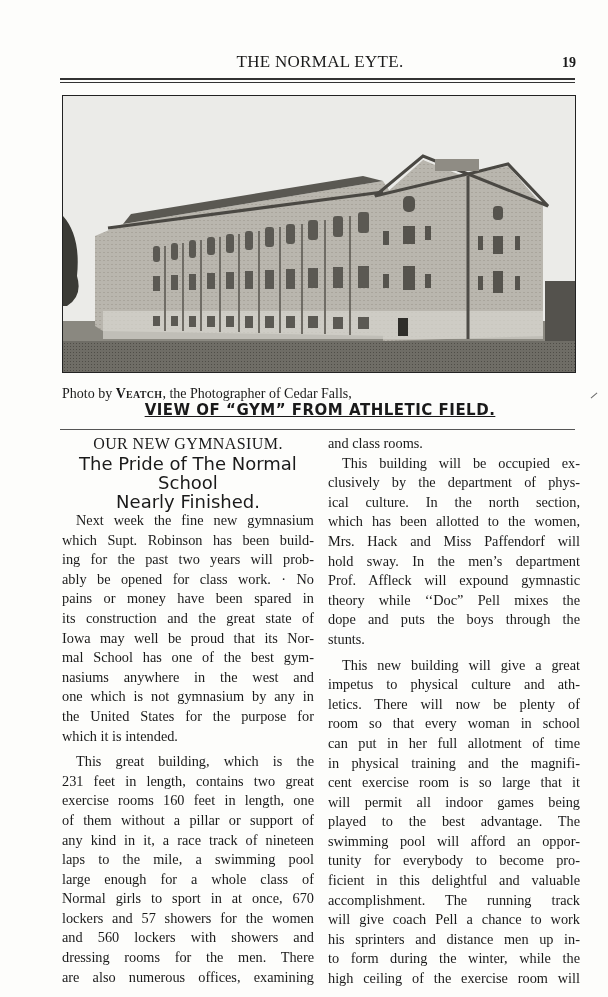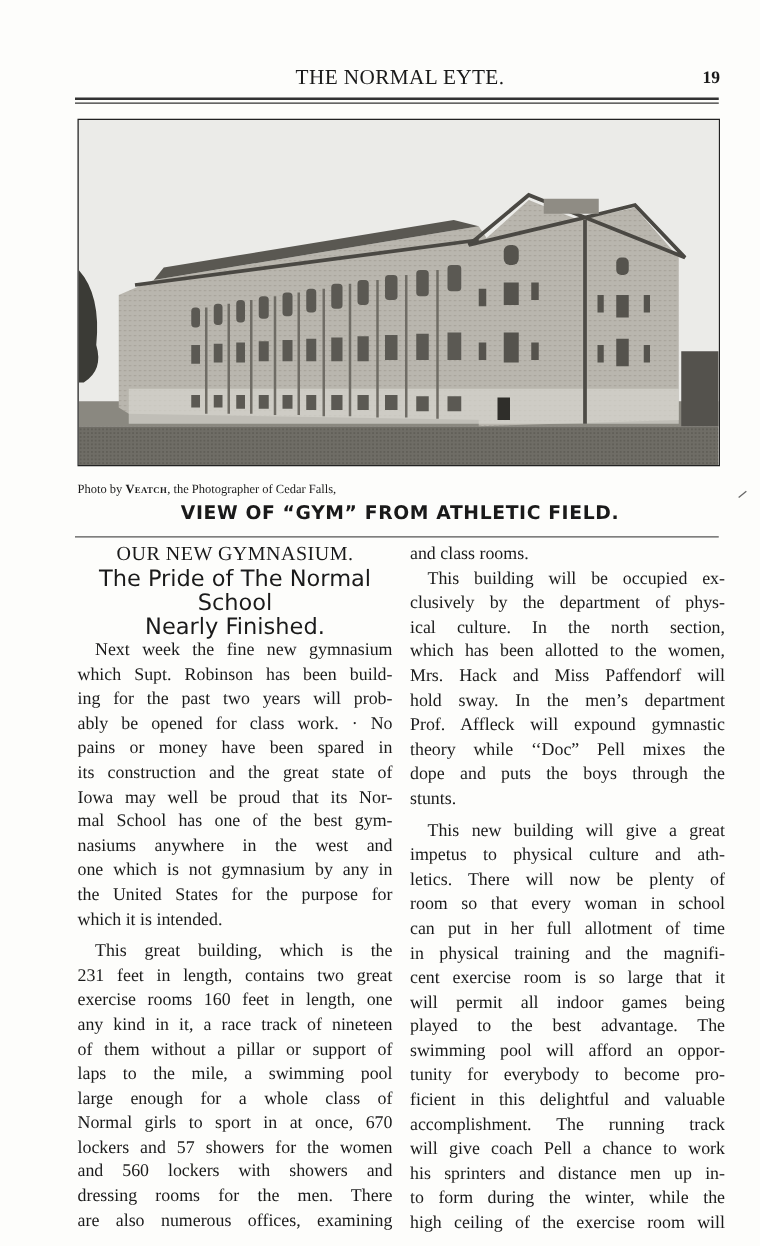--- a/index.html
+++ b/index.html
@@ -2,23 +2,23 @@
 <html><head>
 <meta charset="utf-8">
 <style>
   html, body { margin:0; padding:0; }
   body { width:608px; height:997px; background:#fdfdfb; position:relative; overflow:hidden; font-family:"DejaVu Serif","Liberation Serif",serif; color:#1a1a1a; }
   .header { position:absolute; left:60px; top:0; width:520px; height:62px; }
   .header .title { position:absolute; left:0; right:0; top:52px; text-align:center; font-family:"Liberation Serif",serif; font-size:17px; letter-spacing:0.3px; }
   .header .pageno { position:absolute; right:4px; top:55px; font-family:"Liberation Serif",serif; font-size:14px; font-weight:bold; }
   .rule { position:absolute; left:60px; width:515px; background:#333; }
   .photo { position:absolute; left:62px; top:95px; width:512px; height:276px; border:1px solid #222; background:#e9e9e6; overflow:hidden; }
-  .credit { position:absolute; left:62px; top:386px; font-family:"Liberation Serif",serif; font-size:10px; }
+  .credit { position:absolute; left:62px; top:386px; font-family:"Liberation Serif",serif; font-size:14px; }
   .credit .sc { font-variant:small-caps; font-weight:bold; letter-spacing:0.3px; }
-  .caption { position:absolute; left:60px; width:520px; top:401px; text-align:center; font-family:"DejaVu Sans","Liberation Sans",sans-serif; font-weight:bold; font-size:15px; letter-spacing:0.5px; }
+  .caption { position:absolute; left:60px; width:520px; top:401px; text-align:center; font-family:"DejaVu Sans","Liberation Sans",sans-serif; font-weight:bold; font-size:15px; letter-spacing:0.5px;text-decoration:underline; }
   .col { position:absolute; top:434px; width:252px; font-family:"Liberation Serif",serif; font-size:14.3px; line-height:19.6px; }
   .col p { margin:0; text-align:justify; text-align-last:justify; }
   .col p.last { text-align-last:left; }
   .col .ind { text-indent:14px; }
   .col .head1 { text-align:center; font-size:16px; line-height:20px; letter-spacing:0.4px; }
   .col .head2 { text-align:center; font-family:"DejaVu Sans","Liberation Sans",sans-serif; font-size:18px; line-height:19px; }
   .col .gap { height:6px; }
   .tick { position:absolute; left:590px; top:395px; width:8px; height:1px; background:#666; transform:rotate(-40deg); }
 </style>
 </head>
@@ -154,22 +154,22 @@
       <p>Iowa may  well be proud  that its Nor-</p>
       <p>mal School  has one  of the best  gym-</p>
       <p>nasiums  anywhere  in  the  west  and</p>
       <p>one which  is not  gymnasium by any in</p>
       <p>the  United States for the purpose for</p>
       <p class="last">which it is intended.</p>
       <div class="gap"></div>
       <p class="ind">This  great  building,  which is the</p>
       <p>231 feet in length, contains two  great</p>
       <p>exercise rooms 160 feet in length, one</p>
+      <p>of them  without a pillar or support of</p>
       <p>any kind in it, a race track of nineteen</p>
-      <p>of them  without a pillar or support of</p>
       <p>laps  to  the  mile,  a  swimming  pool</p>
       <p>large  enough  for  a  whole  class  of</p>
       <p>Normal girls to sport in  at once, 670</p>
       <p>lockers and 57 showers for the women</p>
       <p>and  560  lockers  with  showers  and</p>
       <p>dressing  rooms for  the men.   There</p>
       <p>are  also  numerous offices, examining</p>
     </div>
 </div>
 

